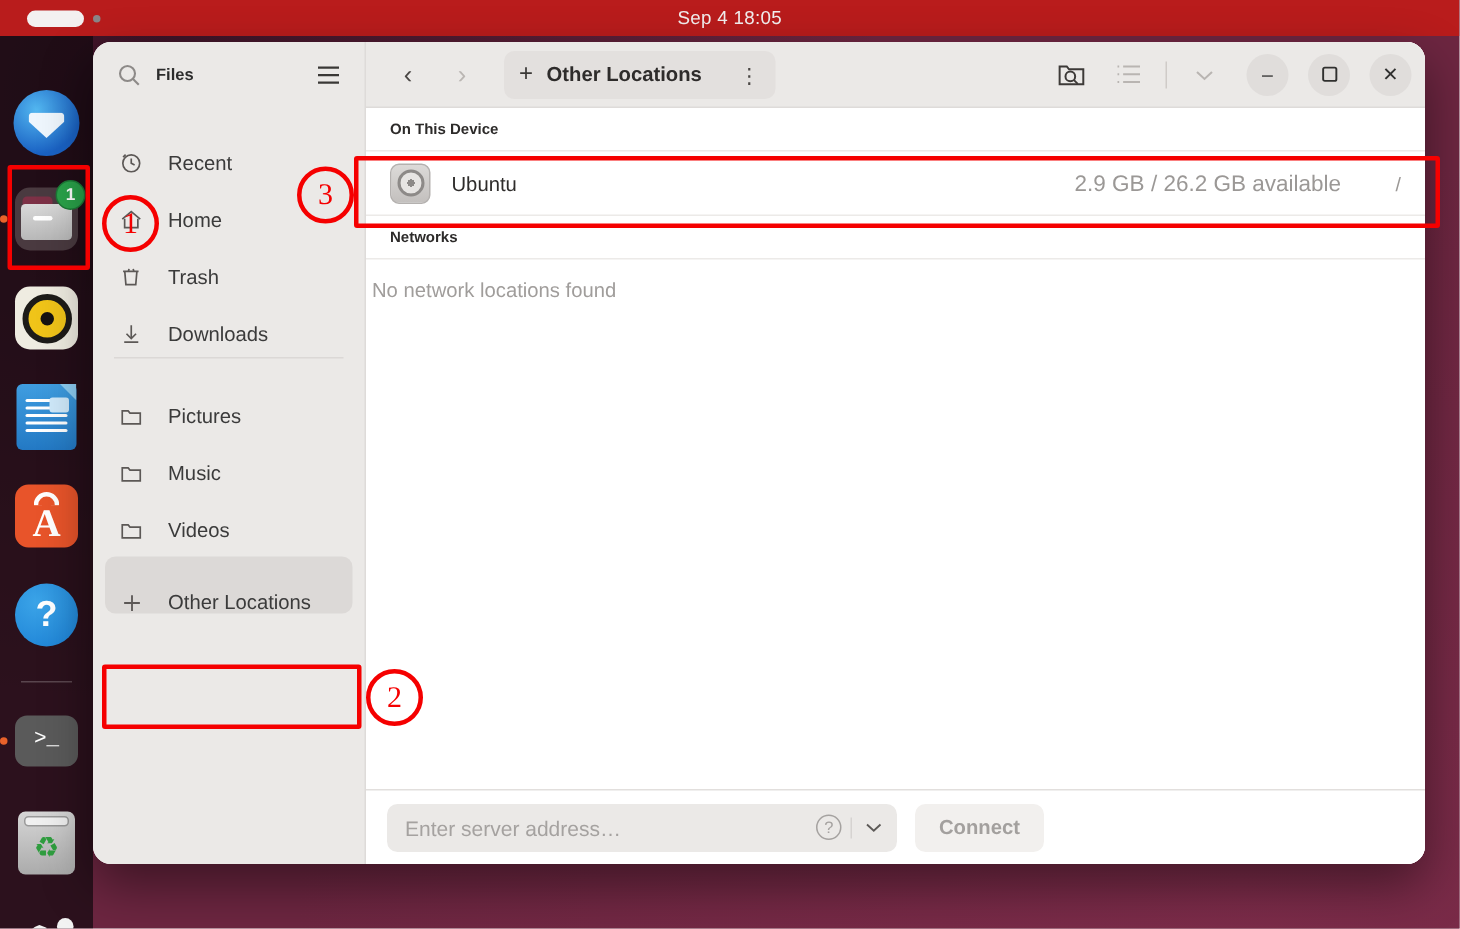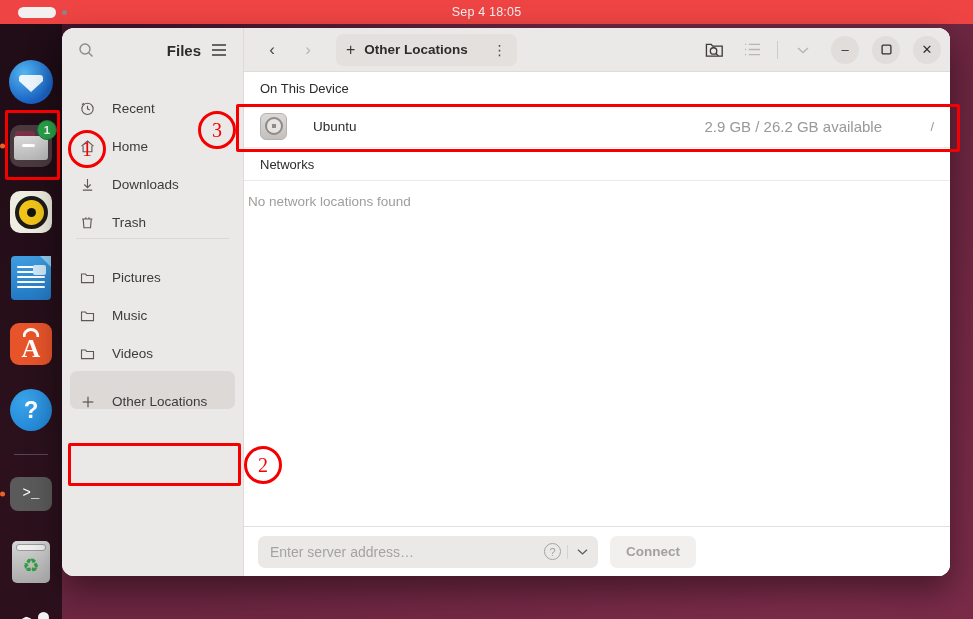--- a/index.html
+++ b/index.html
@@ -12,21 +12,21 @@
     background: #6d2641;
     background-image:
       radial-gradient(ellipse 900px 700px at 85% 95%, #7d2c4a 0%, rgba(125,44,74,0) 70%),
       radial-gradient(ellipse 700px 600px at 10% 10%, #3a1326 0%, rgba(58,19,38,0) 70%);
     position: relative;
   }
 
   
   #topbar {
     position: absolute; left: 0; top: 0; width: 973px; height: 24px;
-    background: #ef4444; color: #f2eeee;
+    background: #b91c1c; color: #f2eeee;
     display: flex; align-items: center; justify-content: center;
     font-size: 12.5px;
   }
   #topbar .clock { letter-spacing: .2px; }
   #topbar .leftwin {
     position: absolute; left: 18px; top: 7px;
     display: flex; align-items: center; gap: 6px;
   }
   #topbar .pill { width: 38px; height: 11px; border-radius: 6px; background: #f3f0f0; }
   #topbar .dot  { width: 5px;  height: 5px;  border-radius: 50%; background: #8b8689; }
@@ -131,21 +131,21 @@
   
   #sidebar {
     width: 182px; flex: none; background: #ebe9e7;
     display: flex; flex-direction: column;
     border-right: 1px solid #dedbd9;
   }
   .sb-header {
     height: 44px; display: flex; align-items: center;
     padding: 0 12px; gap: 6px;
   }
-  .sb-title { flex: 1; text-align: right; font-size: 15px; font-weight: bold; color: #2c2c2c; }
+  .sb-title { flex: 1; text-align: left; font-size: 11px; font-weight: bold; color: #2c2c2c; }
   .icon-btn { width: 24px; height: 24px; display:flex; align-items:center; justify-content:center; color:#8d8a88; }
   .sb-list { padding-top: 6px; }
   .sb-item {
     display: flex; align-items: flex-end; gap: 16px;
     height: 38px; margin: 0 8px; padding: 0 9px;
     border-radius: 7px; font-size: 13.5px; color: #3b3b3b;
   }
   .sb-item.selected { background: #dcd9d7; }
   .sb-item .sbi { width: 17px; display:flex; align-items:center; justify-content:center; color:#5c5856; }
   .sb-divider { height:1px; background:#dbd8d6; margin: 8px 14px; }
@@ -170,25 +170,25 @@
   .pathbar .dots { color:#4a4745; font-size:14px; letter-spacing:0; }
   .hdr-spacer { flex: 1; }
   .hdr-icon { width: 30px; height: 30px; display:flex; align-items:center; justify-content:center; color:#3d3a38; }
   .hdr-icon.muted { color:#b9b5b2; }
   .vsep { width:1px; height:18px; background:#cfcbc8; margin:0 2px; }
   .wctl { width:28px; height:28px; border-radius:50%; background:#e0dddb;
     display:flex; align-items:center; justify-content:center; color:#30302f; font-size:13px; margin-left:5px; }
 
   .content { flex: 1; overflow: hidden; }
   .sect-head {
-    font-size: 13px; font-weight: normal; color: #2d2b2a;
+    font-size: 10px; font-weight: bold; color: #2d2b2a;
     padding: 9px 16px 8px 16px;
   }
   .dev-row {
-    display: flex; align-items: center; gap: 26px;
+    display: flex; align-items: center; gap: 14px;
     height: 44px; padding: 0 16px;
     border-top: 1px solid #eceae8; border-bottom: 1px solid #eceae8;
   }
   .disk-ic { width: 27px; height: 27px; border-radius: 6px;
     background: linear-gradient(#dcdad8,#c3c0be); border:1px solid #b4b1af;
     display:flex; align-items:center; justify-content:center; flex:none; }
   .disk-ic::after { content:''; width:14px; height:14px; border-radius:50%;
     border: 2px solid #8d8a88; background: radial-gradient(circle, #8d8a88 0 2.5px, #e7e5e3 2.5px); }
   .dev-name { font-size: 13.5px; color: #2e2c2b; flex: 1; }
   .dev-free { font-size: 15px; color: #9b9896; }
@@ -343,38 +343,38 @@
               <polyline points="1.6,7.6 8,2.2 14.4,7.6"></polyline>
                 <polyline points="3.3,7.2 3.3,13.6 12.7,13.6 12.7,7.2"></polyline>
             </svg>
           </span>
           <span>Home</span>
         </div>
 
         <div class="sb-item">
           <span class="sbi">
             <svg width="15" height="15" viewBox="0 0 16 16" fill="none" stroke="currentColor" stroke-width="1.2">
-              <line x1="8" y1="2" x2="8" y2="11"></line>
-                <polyline points="4.6,8 8,11.4 11.4,8"></polyline>
-                <line x1="3" y1="14" x2="13" y2="14"></line>
-            </svg>
-          </span>
-          <span>Downloads</span>
-        </div>
-
-        <div class="sb-item">
-          <span class="sbi">
-            <svg width="15" height="15" viewBox="0 0 16 16" fill="none" stroke="currentColor" stroke-width="1.2">
               <polyline points="3.4,4.4 4.2,13.6 11.2,13.6 12,4.4"></polyline>
                 <line x1="2.2" y1="4.2" x2="13.2" y2="4.2"></line>
               <line x1="6" y1="4.2" x2="6.4" y2="2.4"></line>
                 <line x1="9.4" y1="2.4" x2="9.8" y2="4.2"></line>
             </svg>
           </span>
           <span>Trash</span>
+        </div>
+
+        <div class="sb-item">
+          <span class="sbi">
+            <svg width="15" height="15" viewBox="0 0 16 16" fill="none" stroke="currentColor" stroke-width="1.2">
+              <line x1="8" y1="2" x2="8" y2="11"></line>
+                <polyline points="4.6,8 8,11.4 11.4,8"></polyline>
+                <line x1="3" y1="14" x2="13" y2="14"></line>
+            </svg>
+          </span>
+          <span>Downloads</span>
         </div>
 
         <div class="sb-divider"></div>
 
 
         <div class="sb-item">
           <span class="sbi">
             <svg width="15" height="15" viewBox="0 0 16 16" fill="none" stroke="currentColor" stroke-width="1.2">
               <path d="M1.6 4.2 h4.2 l1.3 1.6 h7.3 v7.6 h-12.8 z"></path>
             </svg>

